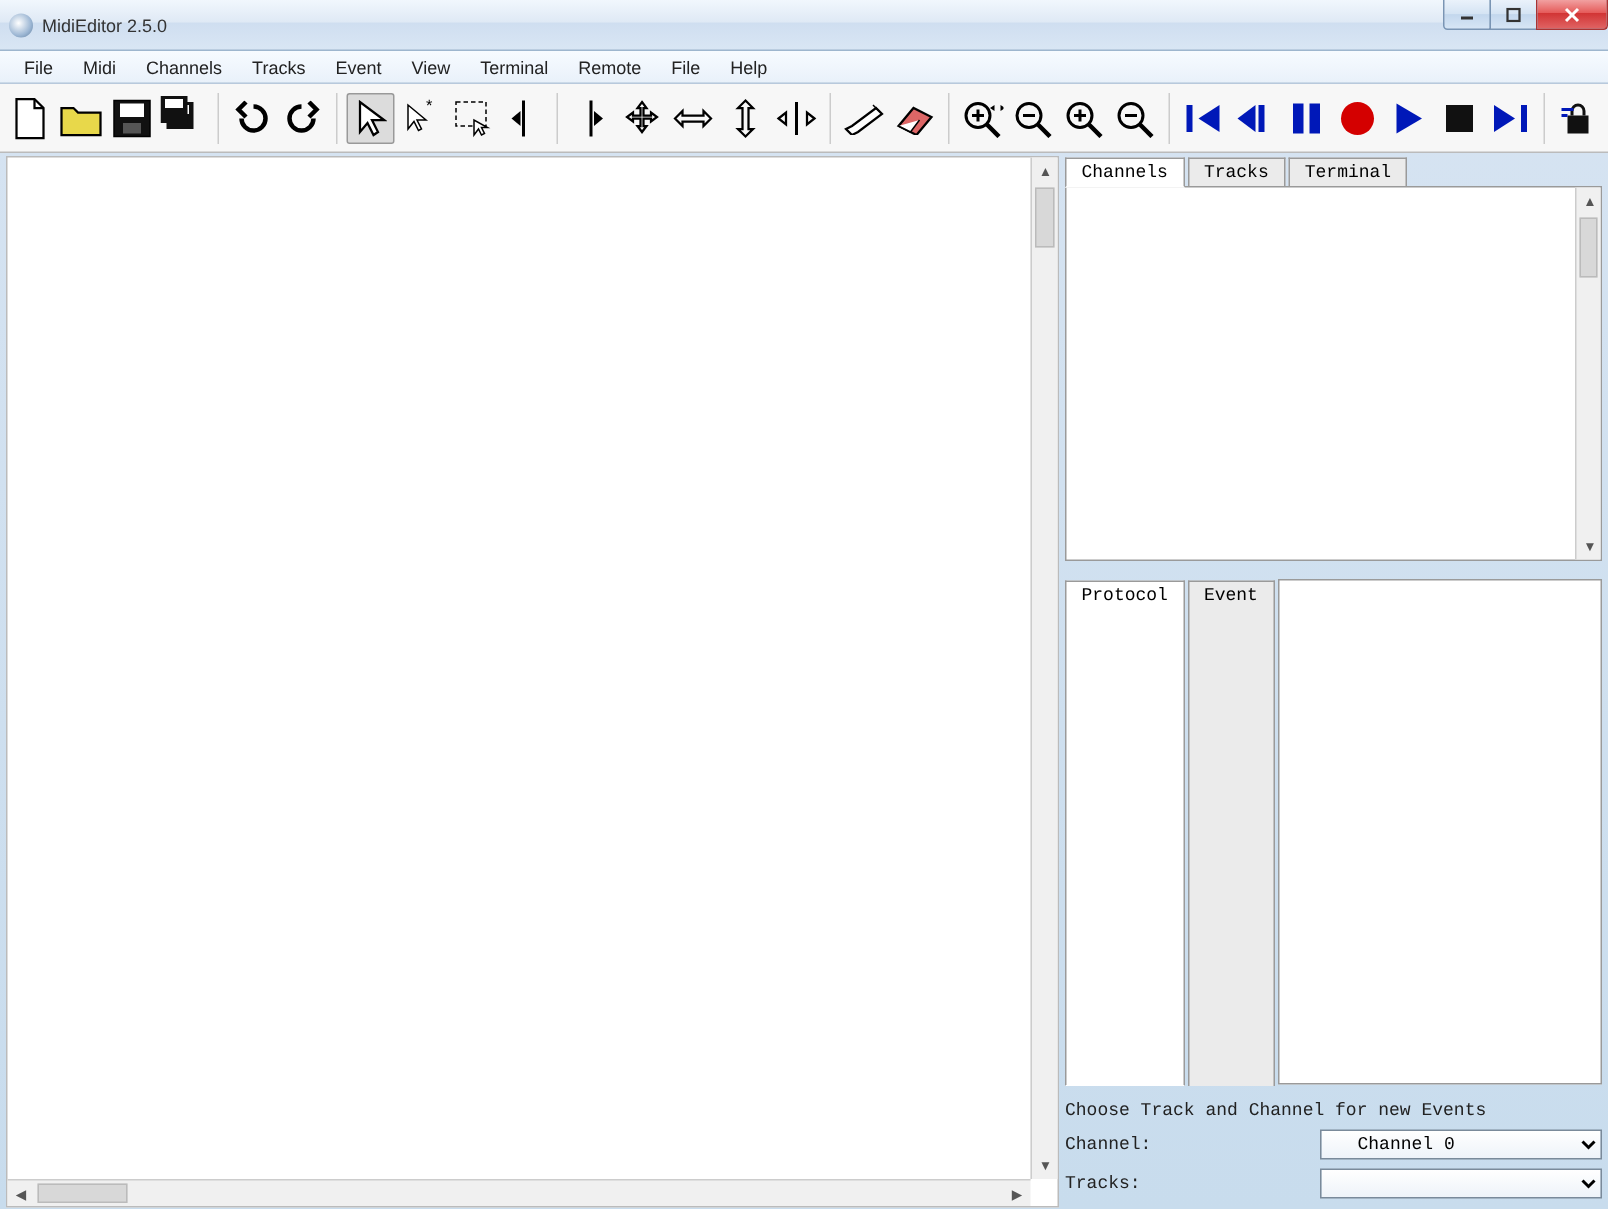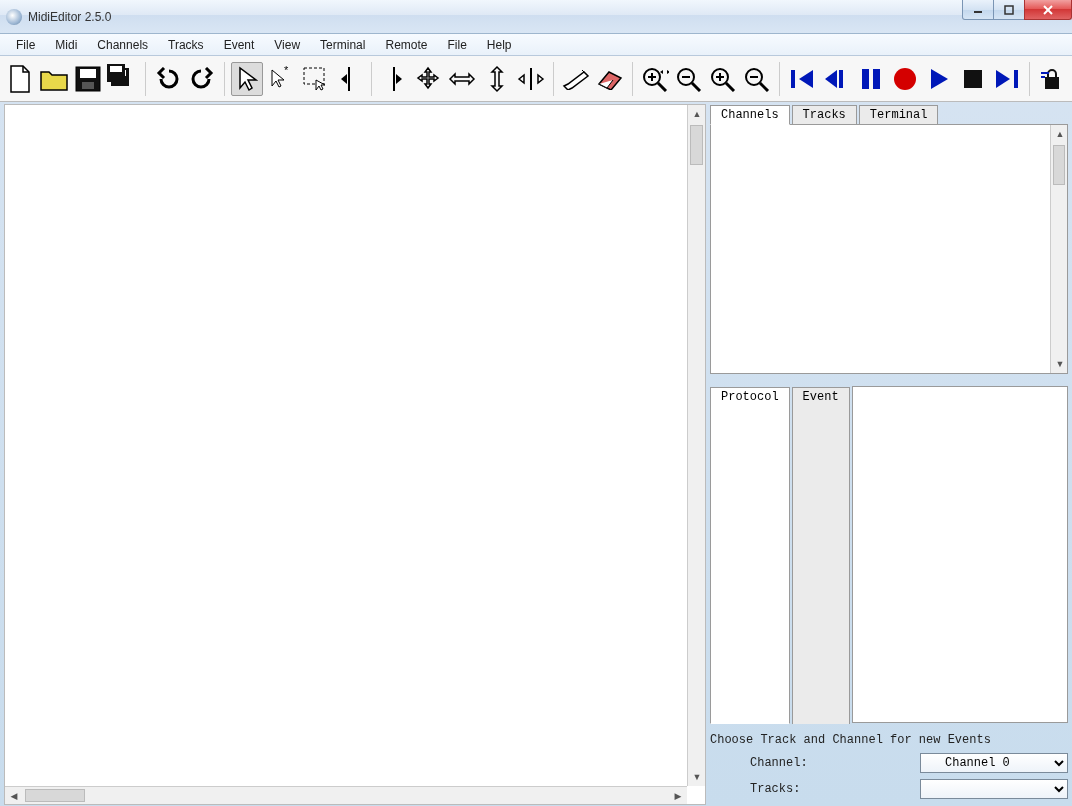--- a/index.html
+++ b/index.html
@@ -166,21 +166,21 @@
   .lower-group { display:flex; flex-direction:row; flex: 1; margin-top: 12px; }
 
   .bottom-form {
     margin-top: 10px;
     font-family: "Courier New", monospace;
     font-size: 12px;
     color: #222;
   }
   .bottom-form .caption { margin-bottom: 6px; }
   .form-row { display:flex; align-items:center; margin-bottom: 6px; }
-  .form-row label { width: 170px; margin-left: 40px; }
+  .form-row label { width: 170px; }
   .form-row select {
     flex:1; height: 20px;
     border: 1px solid #7a8a9a;
     background: linear-gradient(#fff,#eef3f9);
     font-family: "Courier New", monospace;
     font-size: 12px;
     padding: 0 20px;
   }
 
   .footer-gap { height:6px; background: linear-gradient(#e9f1fa,#dbe7f4); }

